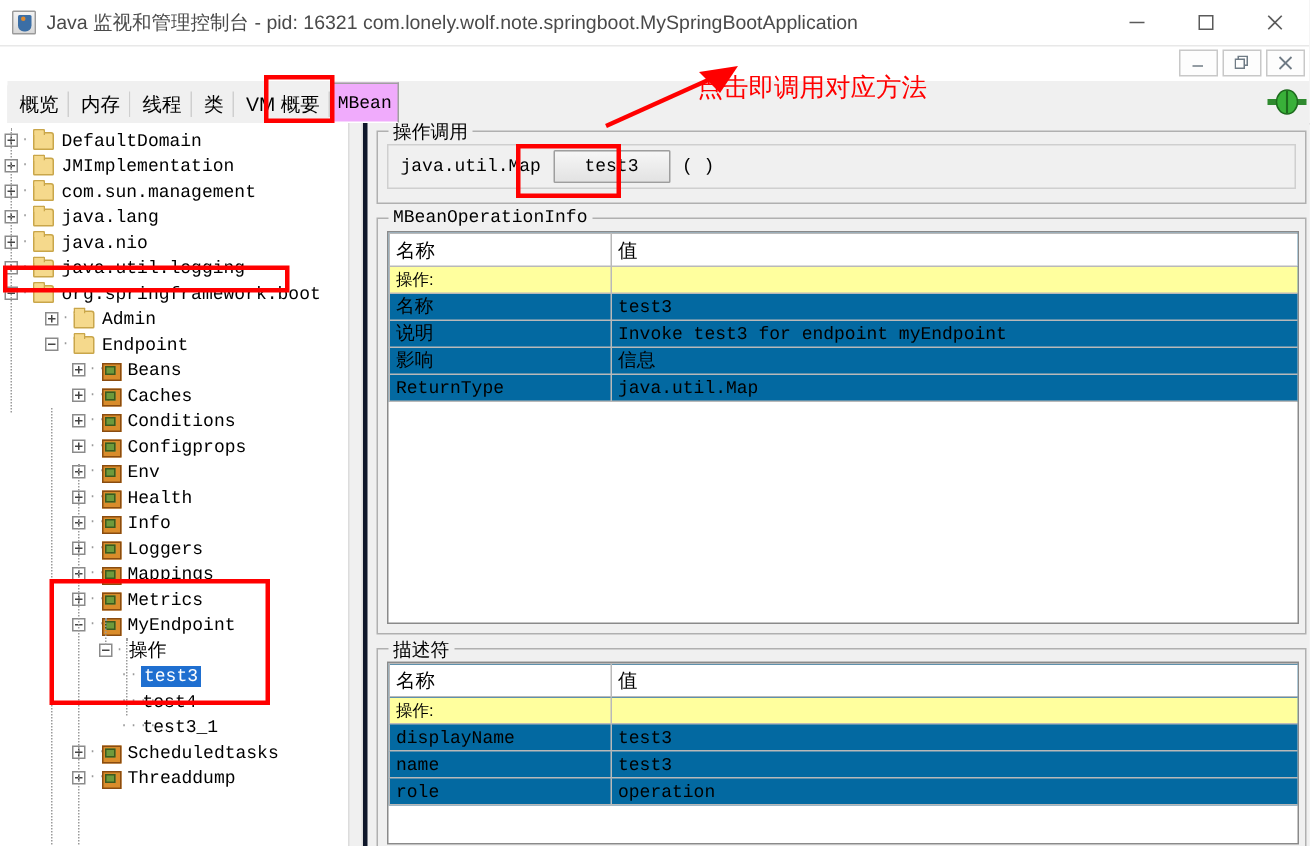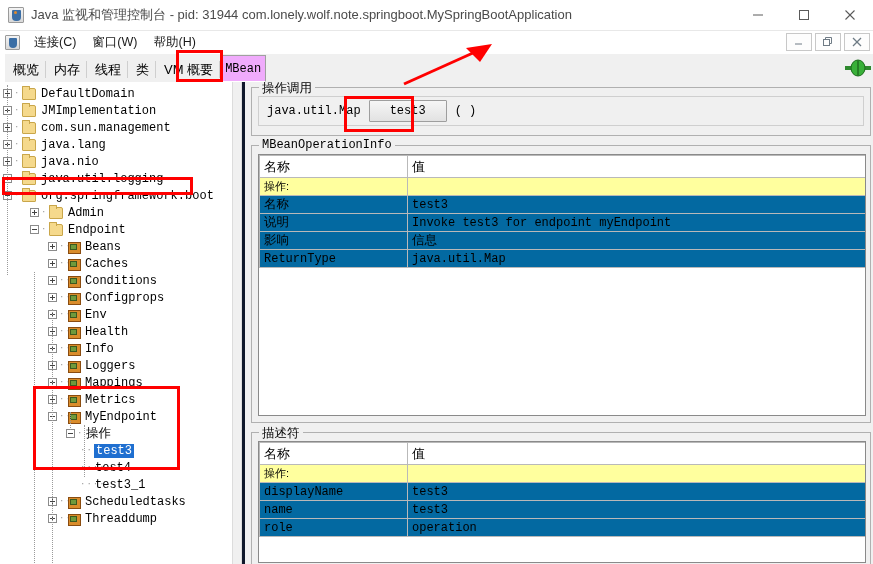--- a/index.html
+++ b/index.html
@@ -262,47 +262,41 @@
   }
   .arrow { position: absolute; }
 </style>
 </head>
 <body>
 
 <div id="app">
 
   <div class="titlebar">
     <div class="tb-icon"></div>
-    <div class="tb-title">Java 监视和管理控制台 - pid: 31944 com.lonely.wolf.note.springboot.MySpringBootApplication</div>
+    <div class="tb-title">Java 监视和管理控制台 - pid: 16321 com.lonely.wolf.note.springboot.MySpringBootApplication</div>
     <div class="tb-controls">
       <div class="tb-btn">
         <svg width="12" height="12" viewBox="0 0 12 12">
             <line x1="1" y1="6" x2="11" y2="6" stroke="#5a5a5a" stroke-width="1"></line>
           </svg>
       </div>
       <div class="tb-btn">
         <svg width="12" height="12" viewBox="0 0 12 12">
             <rect x="1.5" y="1.5" width="9" height="9" fill="none" stroke="#5a5a5a" stroke-width="1"></rect>
           </svg>
       </div>
       <div class="tb-btn">
         <svg width="12" height="12" viewBox="0 0 12 12">
             <line x1="1.5" y1="1.5" x2="10.5" y2="10.5" stroke="#5a5a5a" stroke-width="1.1"></line>
             <line x1="10.5" y1="1.5" x2="1.5" y2="10.5" stroke="#5a5a5a" stroke-width="1.1"></line>
           </svg>
       </div>
     </div>
   </div>
 
-  <div class="menubar">
-    <div class="menu-appicon"></div>
-    <div class="menu-item">连接(C)</div>
-    <div class="menu-item">窗口(W)</div>
-    <div class="menu-item">帮助(H)</div>
-  </div>
 
   <div class="inner-ctrls">
     <div class="ictrl">
       <svg width="10" height="10" viewBox="0 0 10 10">
           <line x1="1" y1="7" x2="8" y2="7" stroke="#6f7b85" stroke-width="1"></line>
         </svg>
     </div>
     <div class="ictrl">
       <svg width="11" height="11" viewBox="0 0 11 11">
           <rect x="0.5" y="2.5" width="6" height="6" fill="none" stroke="#6f7b85" stroke-width="1"></rect>
@@ -612,14 +606,15 @@
   <div class="redbox" style="left:176px; top:50px; width:47px; height:32px;"></div>
   <div class="redbox" style="left:344px; top:96px; width:70px; height:36px;"></div>
   <div class="redbox" style="left:2px; top:177px; width:191px; height:18px;"></div>
   <div class="redbox" style="left:33px; top:386px; width:147px; height:84px;"></div>
 
   <svg class="arrow" style="left:400px; top:40px; width:100px; height:48px;" viewBox="0 0 100 48">
     <line x1="4" y1="44" x2="84" y2="8" stroke="#ff0000" stroke-width="3"></line>
     <polygon points="92,4 66,8 80,22" fill="#ff0000"></polygon>
   </svg>
 
+  <div class="annot" style="left:465px; top:47px;">点击即调用对应方法</div>
 
 </div>
 
 </body></html>

